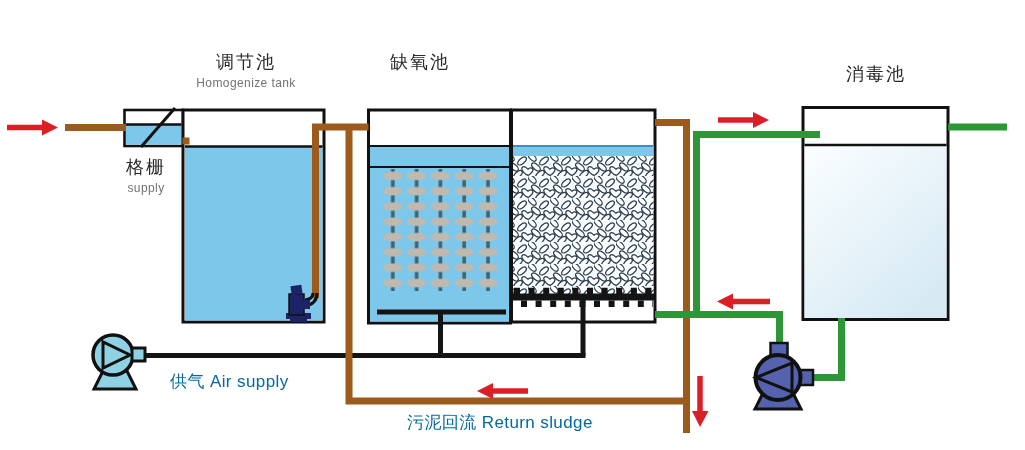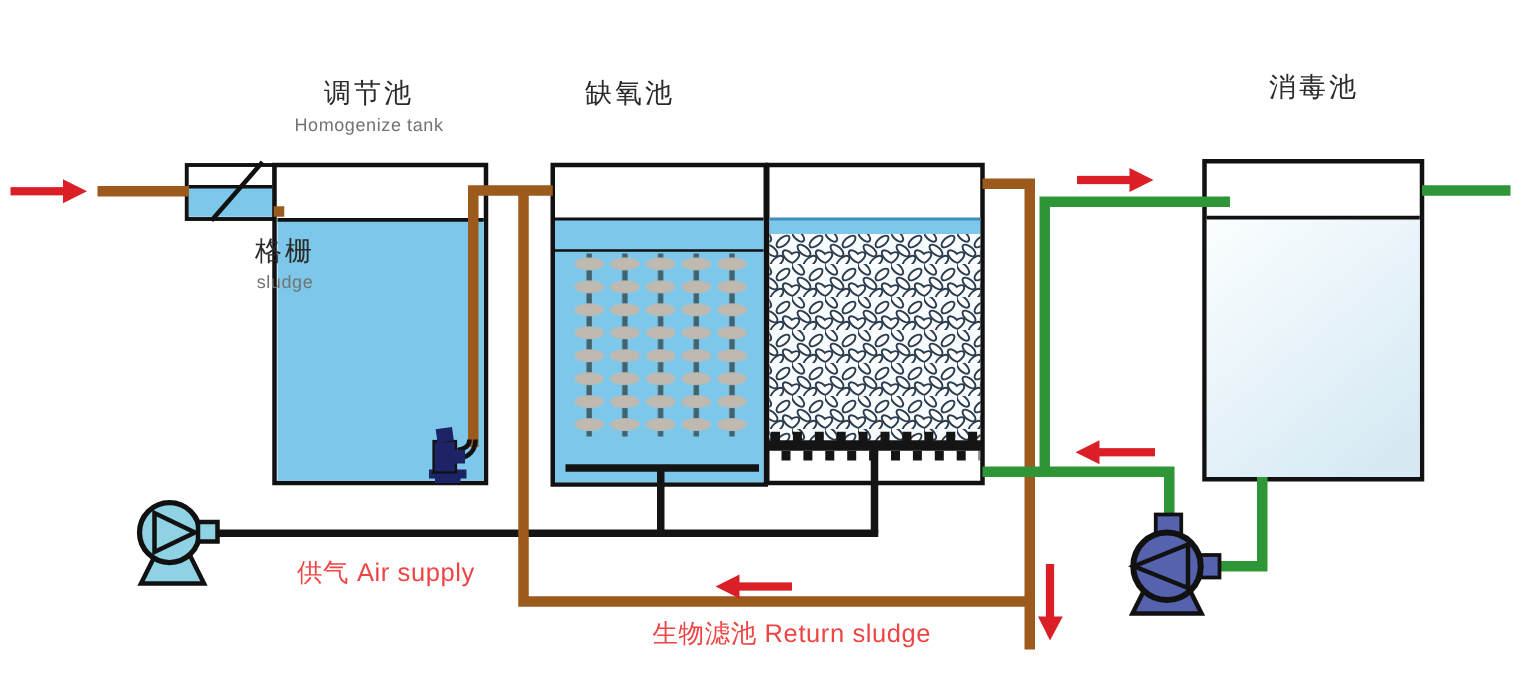--- a/index.html
+++ b/index.html
@@ -5,21 +5,21 @@
   html,body{margin:0;padding:0;background:#ffffff;}
   .stage{
     position:relative;width:1025px;height:450px;background:#ffffff;overflow:hidden;
     font-family:"Liberation Sans", sans-serif;color:#222;
   }
   .stage svg{position:absolute;left:0;top:0;}
   .lbl{position:absolute;text-align:center;line-height:21px;white-space:nowrap;}
   .tank-label{transform:translateX(-50%);}
   .zh{font-size:18px;letter-spacing:2px;color:#2b2b2b;}
   .en{font-size:12px;letter-spacing:.4px;color:#737373;}
-  .single{font-size:17px;letter-spacing:.4px;color:#ef4444;margin-left:28px;}
+  .single{font-size:17px;letter-spacing:.4px;color:#0369a1;}
 </style>
 </head>
 <body>
 
 <div class="stage">
 
 <svg width="1025" height="450" viewBox="0 0 1025 450">
   <defs>
     <linearGradient id="clearWater" x1="0" y1="0" x2="0.7" y2="1">
       <stop offset="0" stop-color="#FBFEFF"></stop>
@@ -155,26 +155,26 @@
   <div class="en">Homogenize tank</div>
 </div>
 
 <div class="lbl tank-label" style="left:420px;top:52px;">
   <div class="zh">缺氧池</div>
 </div>
 
 <div class="lbl tank-label" style="left:565px;top:52px;">
 </div>
 
-<div class="lbl tank-label" style="left:876px;top:48px;">
+<div class="lbl tank-label" style="left:876px;top:64px;">
   <div class="zh">消毒池</div>
 </div>
 
-<div class="lbl tank-label" style="left:146px;top:157px;margin-left:44px;">
+<div class="lbl tank-label" style="left:146px;top:157px;">
   <div class="zh">格栅</div>
-  <div class="en">sludge</div>
+  <div class="en">supply</div>
 </div>
 
 <div class="lbl single" style="left:170px;top:371px;">供气 Air supply</div>
 
-<div class="lbl single" style="left:407px;top:412px;">生物滤池 Return sludge</div>
+<div class="lbl single" style="left:407px;top:412px;">污泥回流 Return sludge</div>
 
 </div>
 
 </body></html>

